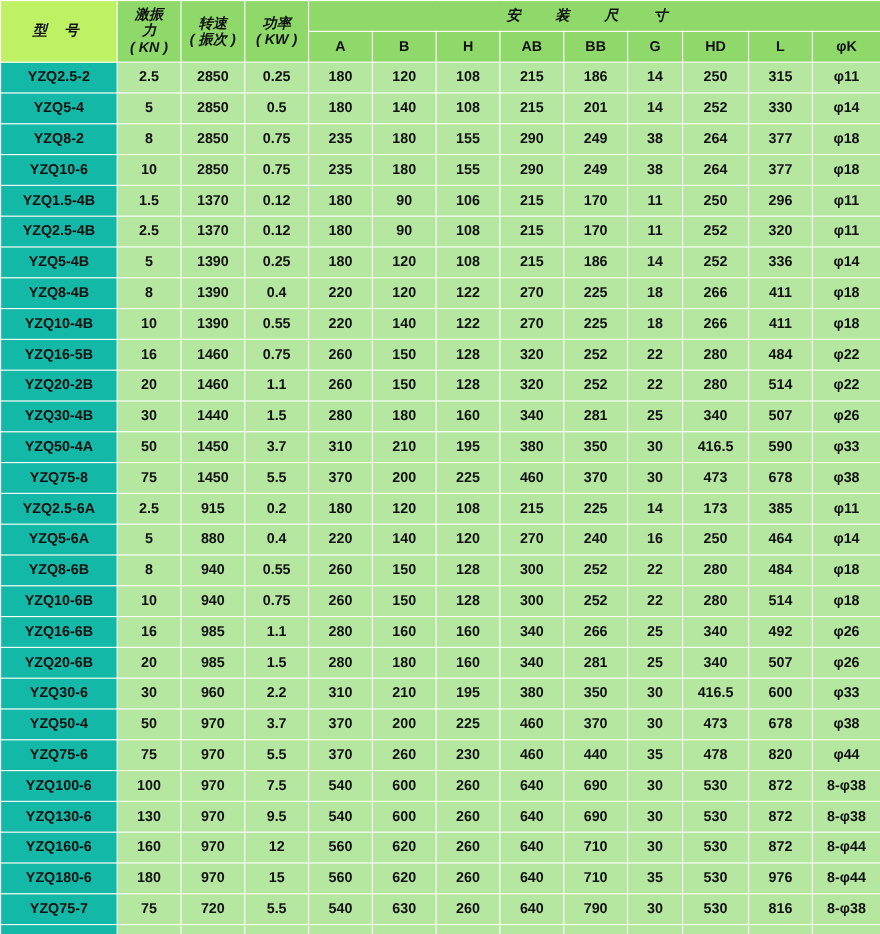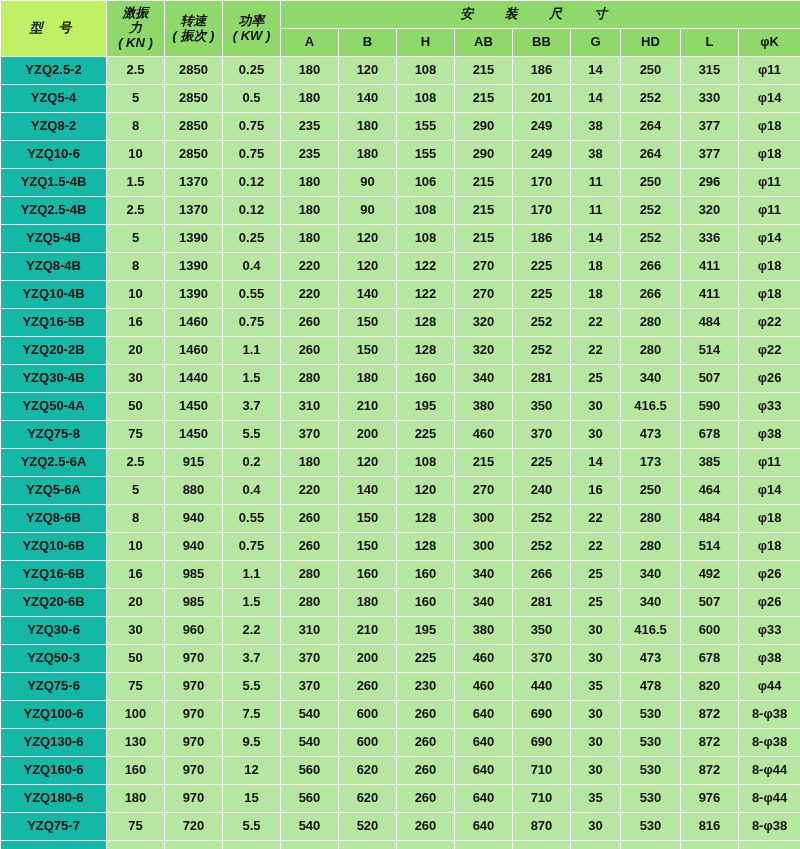--- a/index.html
+++ b/index.html
@@ -422,21 +422,21 @@
         <td class="cell">210</td>
         <td class="cell">195</td>
         <td class="cell">380</td>
         <td class="cell">350</td>
         <td class="cell">30</td>
         <td class="cell">416.5</td>
         <td class="cell">600</td>
         <td class="cell">φ33</td>
       </tr>
       <tr>
-        <td class="model-cell">YZQ50-3</td>
+        <td class="model-cell">YZQ50-4</td>
         <td class="cell">50</td>
         <td class="cell">970</td>
         <td class="cell">3.7</td>
         <td class="cell">370</td>
         <td class="cell">200</td>
         <td class="cell">225</td>
         <td class="cell">460</td>
         <td class="cell">370</td>
         <td class="cell">30</td>
         <td class="cell">473</td>
@@ -517,24 +517,24 @@
         <td class="cell">530</td>
         <td class="cell">976</td>
         <td class="cell">8-φ44</td>
       </tr>
       <tr>
         <td class="model-cell">YZQ75-7</td>
         <td class="cell">75</td>
         <td class="cell">720</td>
         <td class="cell">5.5</td>
         <td class="cell">540</td>
-        <td class="cell">520</td>
+        <td class="cell">630</td>
         <td class="cell">260</td>
         <td class="cell">640</td>
-        <td class="cell">870</td>
+        <td class="cell">790</td>
         <td class="cell">30</td>
         <td class="cell">530</td>
         <td class="cell">816</td>
         <td class="cell">8-φ38</td>
       </tr>
       <tr>
         <td class="model-cell">YZQ100-8</td>
         <td class="cell">100</td>
         <td class="cell">720</td>
         <td class="cell">7.5</td>

